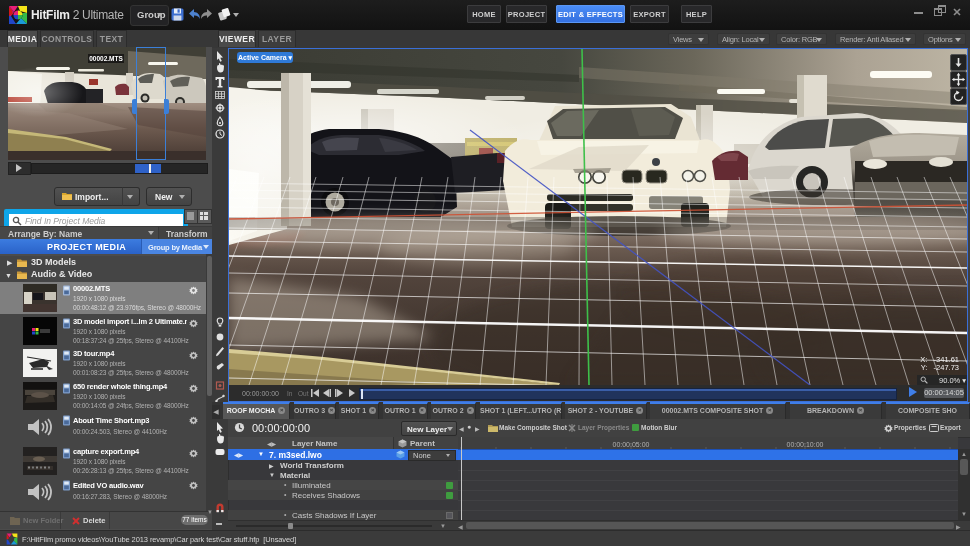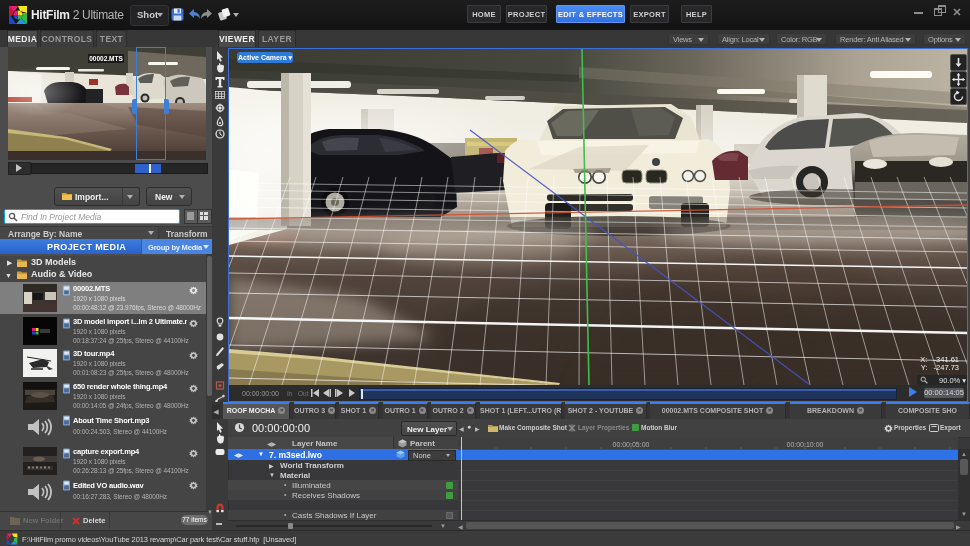--- a/index.html
+++ b/index.html
@@ -37,21 +37,21 @@
     <path d="M10 5.4 A4.6 4.6 0 0 1 14.6 10 L10 10 Z" fill="#f5e418"></path>
     <path d="M14.6 10 A4.6 4.6 0 0 1 10 14.6 L10 10 Z" fill="#35b848"></path>
     <path d="M10 14.6 A4.6 4.6 0 0 1 5.4 10 L10 10 Z" fill="#2146c8"></path>
     <path d="M5.4 10 A4.6 4.6 0 0 1 10 5.4 L10 10 Z" fill="#e81e78"></path>
   </svg>
   <div class="abs" style="left:31px;top:8px;font-size:12px;letter-spacing:-0.3px;color:#ededed;white-space:nowrap;">
     <b>HitFilm</b> <span style="color:#b5b5b5;">2 Ultimate</span></div>
 
   <div class="abs" style="left:130px;top:5px;width:37px;height:19px;background:#232325;
        border:1px solid #333;border-radius:3px;"></div>
-  <div class="abs" style="left:137px;top:9px;font-size:9.5px;color:#cccccc;font-weight:bold;">Shot</div>
+  <div class="abs" style="left:137px;top:9px;font-size:9.5px;color:#cccccc;font-weight:bold;">Group</div>
   <div class="abs" style="left:157px;top:13px;">
       <span class="arrow-dn"></span>
     </div>
   <svg class="abs" style="left:170px;top:7px" width="15" height="15" viewBox="0 0 15 15">
     <rect x="1.5" y="1.5" width="12" height="12" rx="1.5" fill="#3d6fd0"></rect>
     <rect x="4" y="1.5" width="7" height="5" fill="#e8eef8"></rect>
     <rect x="7.5" y="2.3" width="2.2" height="3.4" fill="#3d6fd0"></rect>
     <rect x="3.6" y="8.5" width="7.8" height="5" fill="#cfd9ec"></rect>
   </svg>
   <svg class="abs" style="left:187px;top:8px" width="14" height="13" viewBox="0 0 14 13">
@@ -163,21 +163,21 @@
       </div>
   </div>
   <div class="abs" style="left:146px;top:157px;width:44px;height:17px;background:linear-gradient(#525252,#434343);
        border:1px solid #2d2d2d;border-radius:3px;">
      <div class="abs" style="left:8px;top:4px;font-size:8.5px;font-weight:bold;color:#efefef;">New</div>
      <div class="abs" style="left:32px;top:7px;">
         <span class="arrow-dn"></span>
       </div>
   </div>
 
-  <div class="abs" style="left:4px;top:179px;width:174px;height:13px;background:#fff;border:1px solid #0ea5e9;border-radius:2px;text-decoration:underline;">
+  <div class="abs" style="left:4px;top:179px;width:174px;height:13px;background:#fff;border:5px solid #0ea5e9;border-radius:2px;text-decoration:underline;">
      <svg class="abs" style="left:3px;top:2px" width="10" height="10" viewBox="0 0 10 10">
        <circle cx="4" cy="4" r="2.6" fill="none" stroke="#555" stroke-width="1.3"></circle>
        <line x1="6" y1="6" x2="9" y2="9" stroke="#555" stroke-width="1.4"></line>
      </svg>
      <div class="abs" style="left:16px;top:2px;font-size:8.5px;color:#999;font-style:italic;">Find In Project Media</div>
   </div>
   <div class="abs" style="left:184px;top:179px;width:12px;height:13px;background:#5a5a5a;border:1px solid #333;">
     <div class="abs" style="left:2px;top:2px;width:7px;height:8px;background:#9a9a9a;"></div>
   </div>
   <div class="abs" style="left:197px;top:179px;width:13px;height:13px;background:#5a5a5a;border:1px solid #333;">

